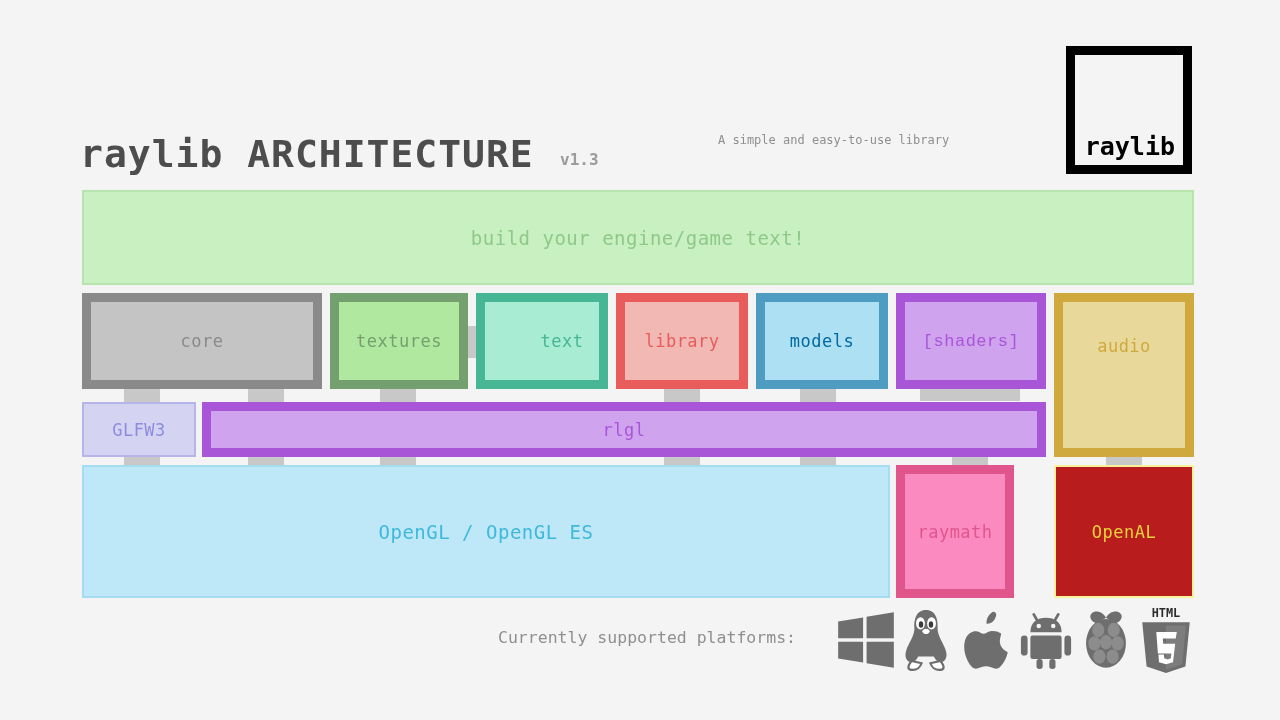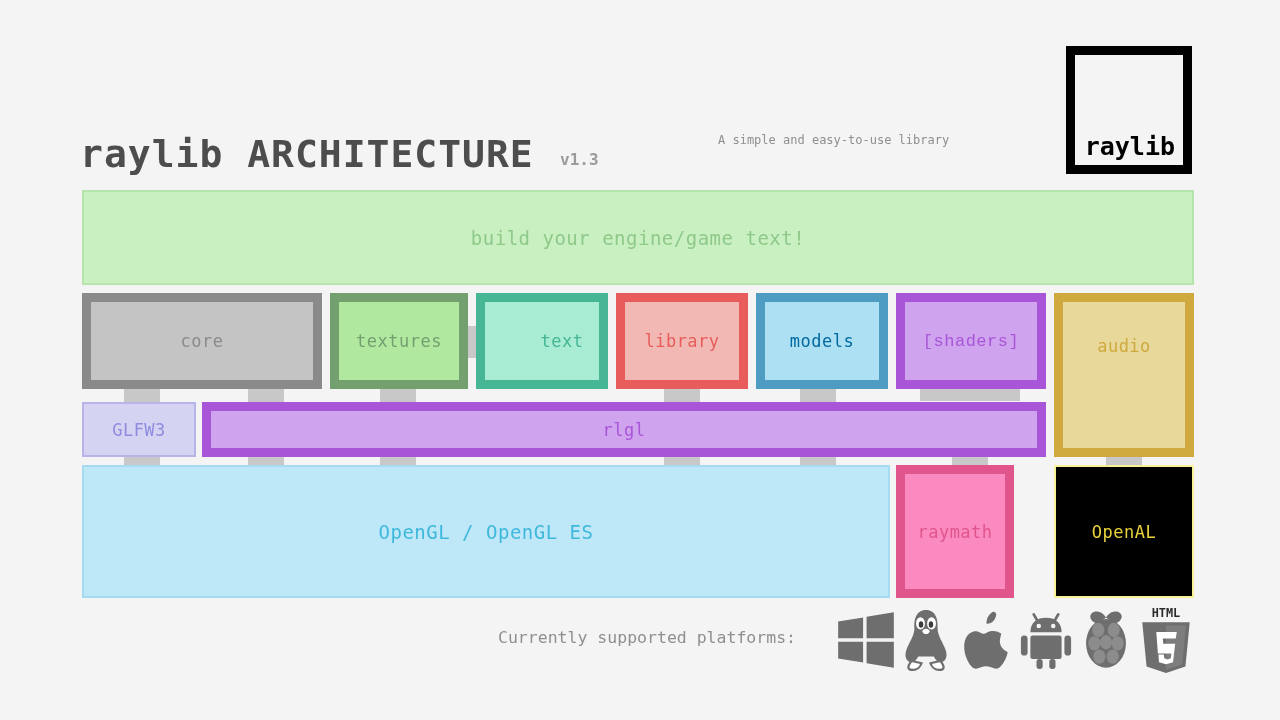--- a/index.html
+++ b/index.html
@@ -135,21 +135,21 @@
   
   #ll-opengl  { left: 82px;  top: 465px; width: 808px; height: 133px;
                 background: #bee8f8; border: 2px solid #a6dcf2; }
   #ll-opengl .box-label { color: #3fb8dc; font-size: 19px; }
 
   #ll-raymath { left: 896px; top: 465px; width: 118px; height: 133px;
                 background: #fb8ac0; border: 9px solid #e0558c; }
   #ll-raymath .box-label { color: #e0558c; }
 
   #ll-openal  { left: 1054px; top: 465px; width: 140px; height: 133px;
-                background: #000000; border: 2px solid #f7f29a; }
+                background: #b91c1c; border: 2px solid #f7f29a; }
   #ll-openal .box-label { color: #e8d33c; }
 
   
   #footer-text {
     position: absolute;
     left: 498px; top: 628px;
     font-size: 16.5px;
     color: #8f8f8f;
     white-space: nowrap;
   }

